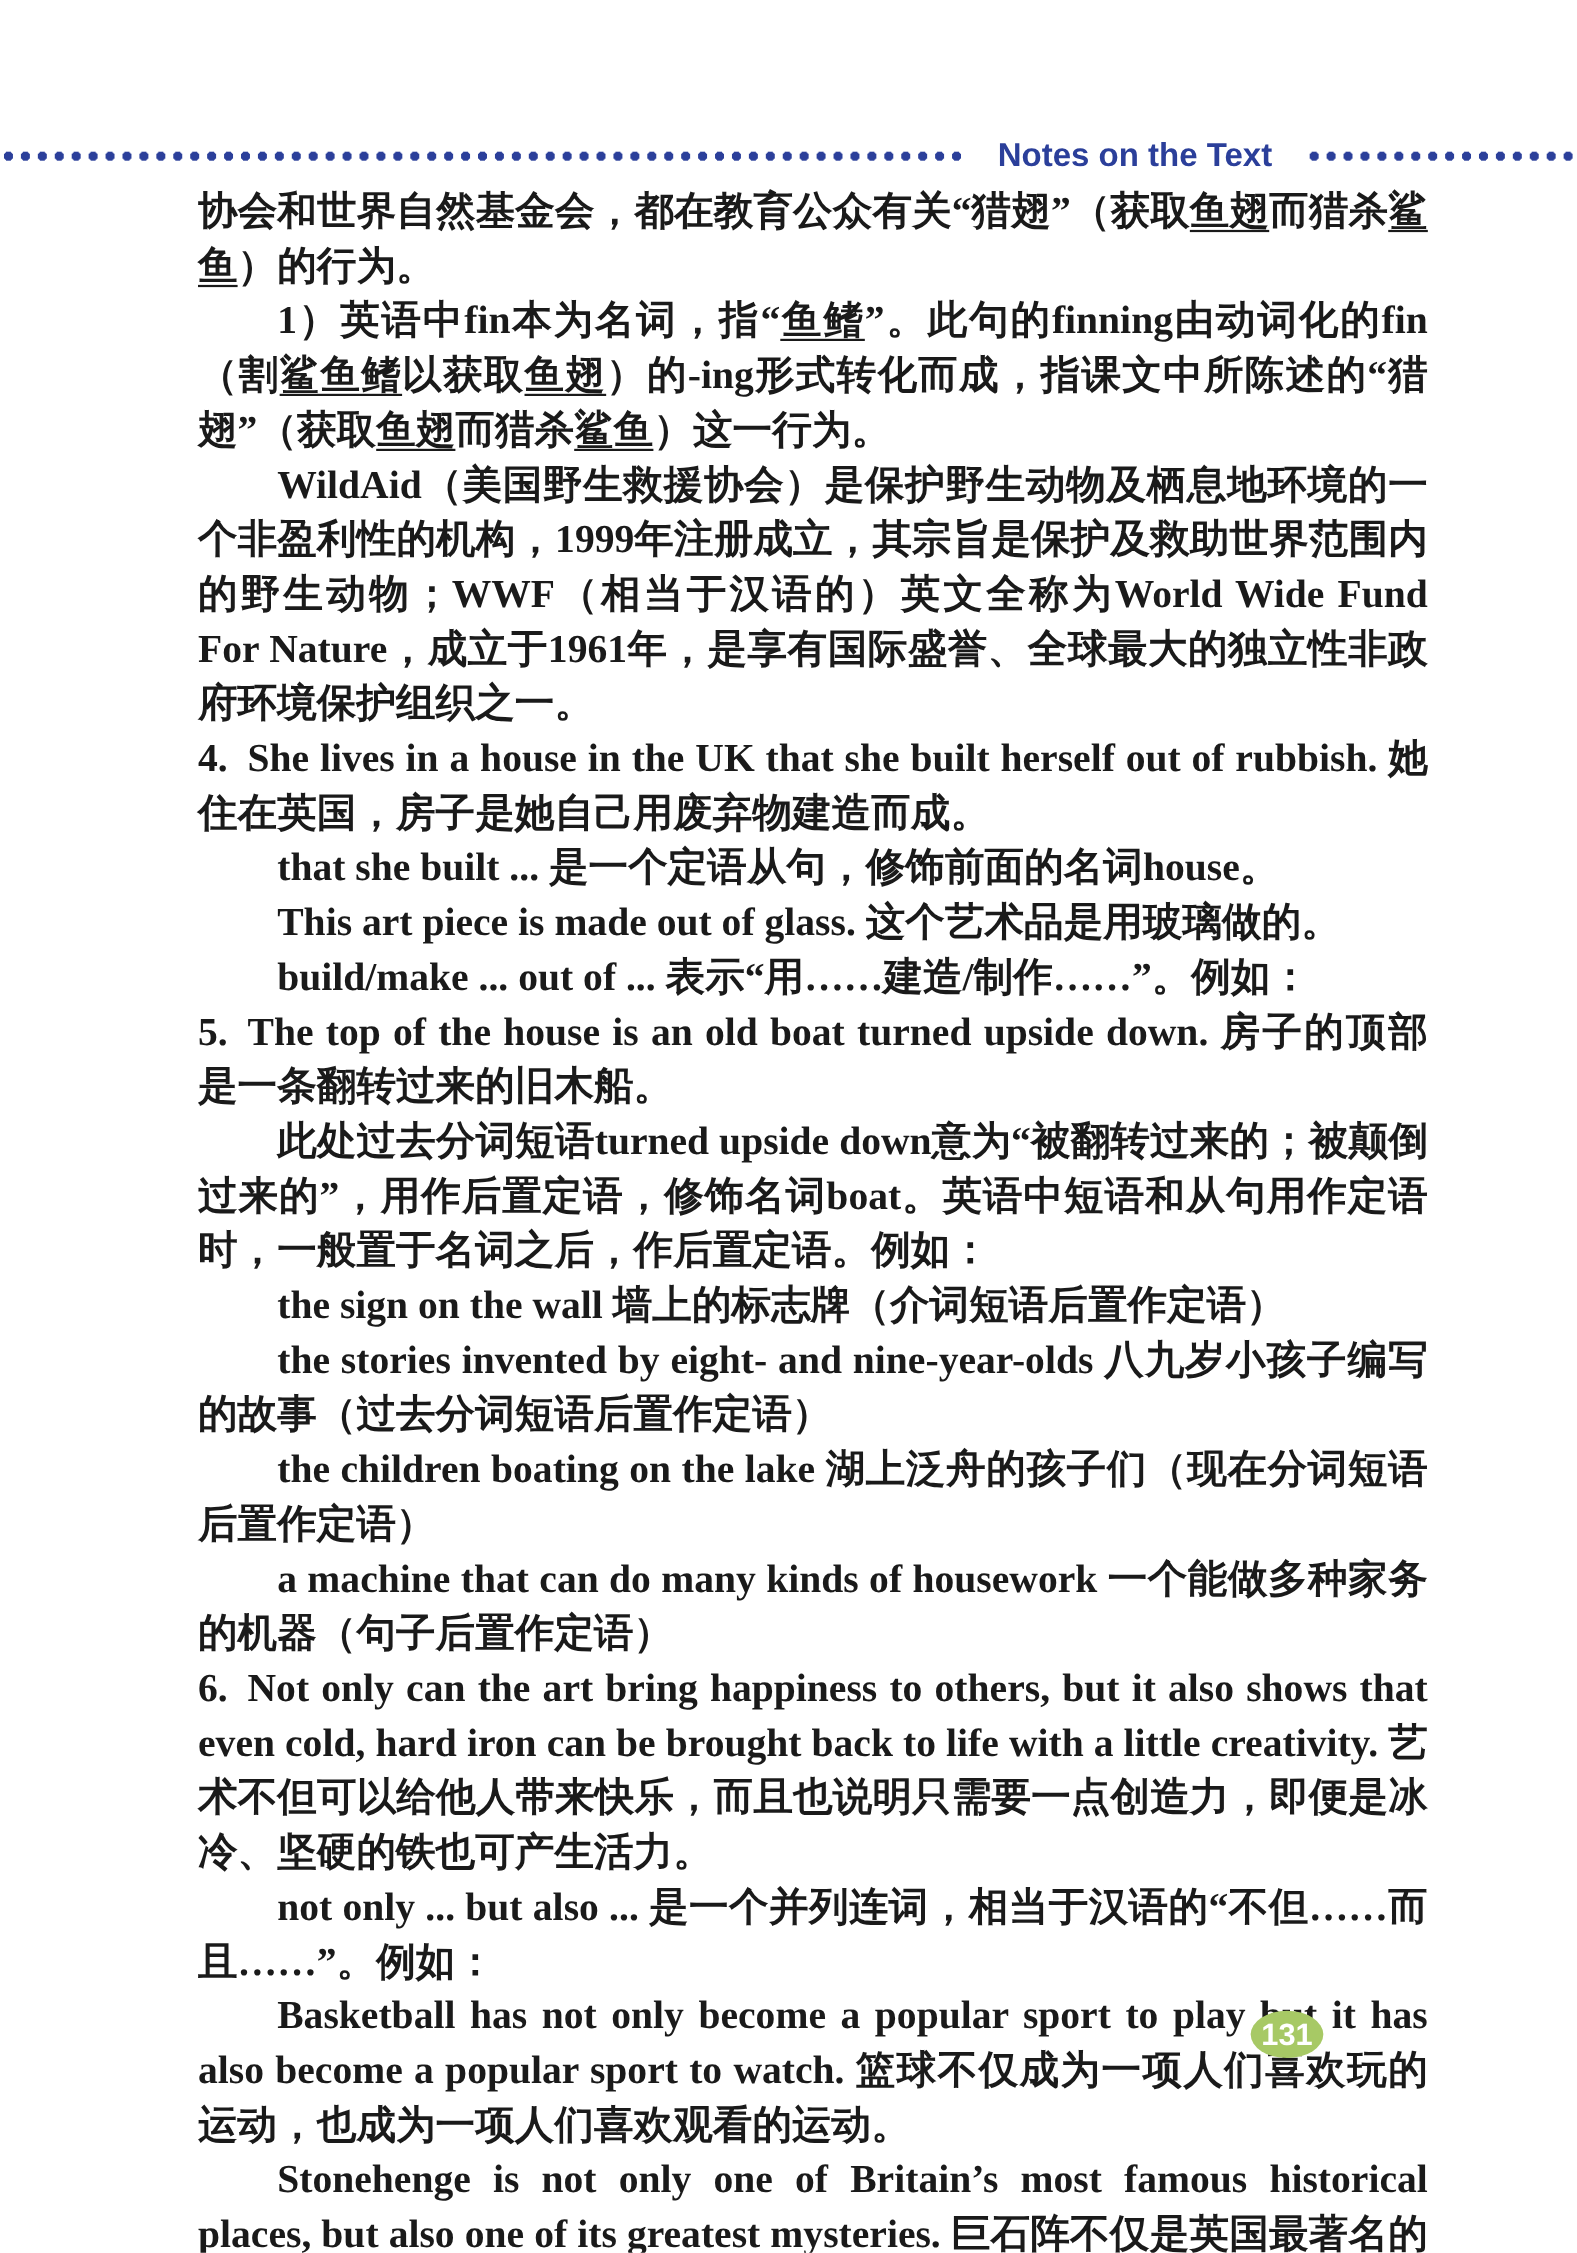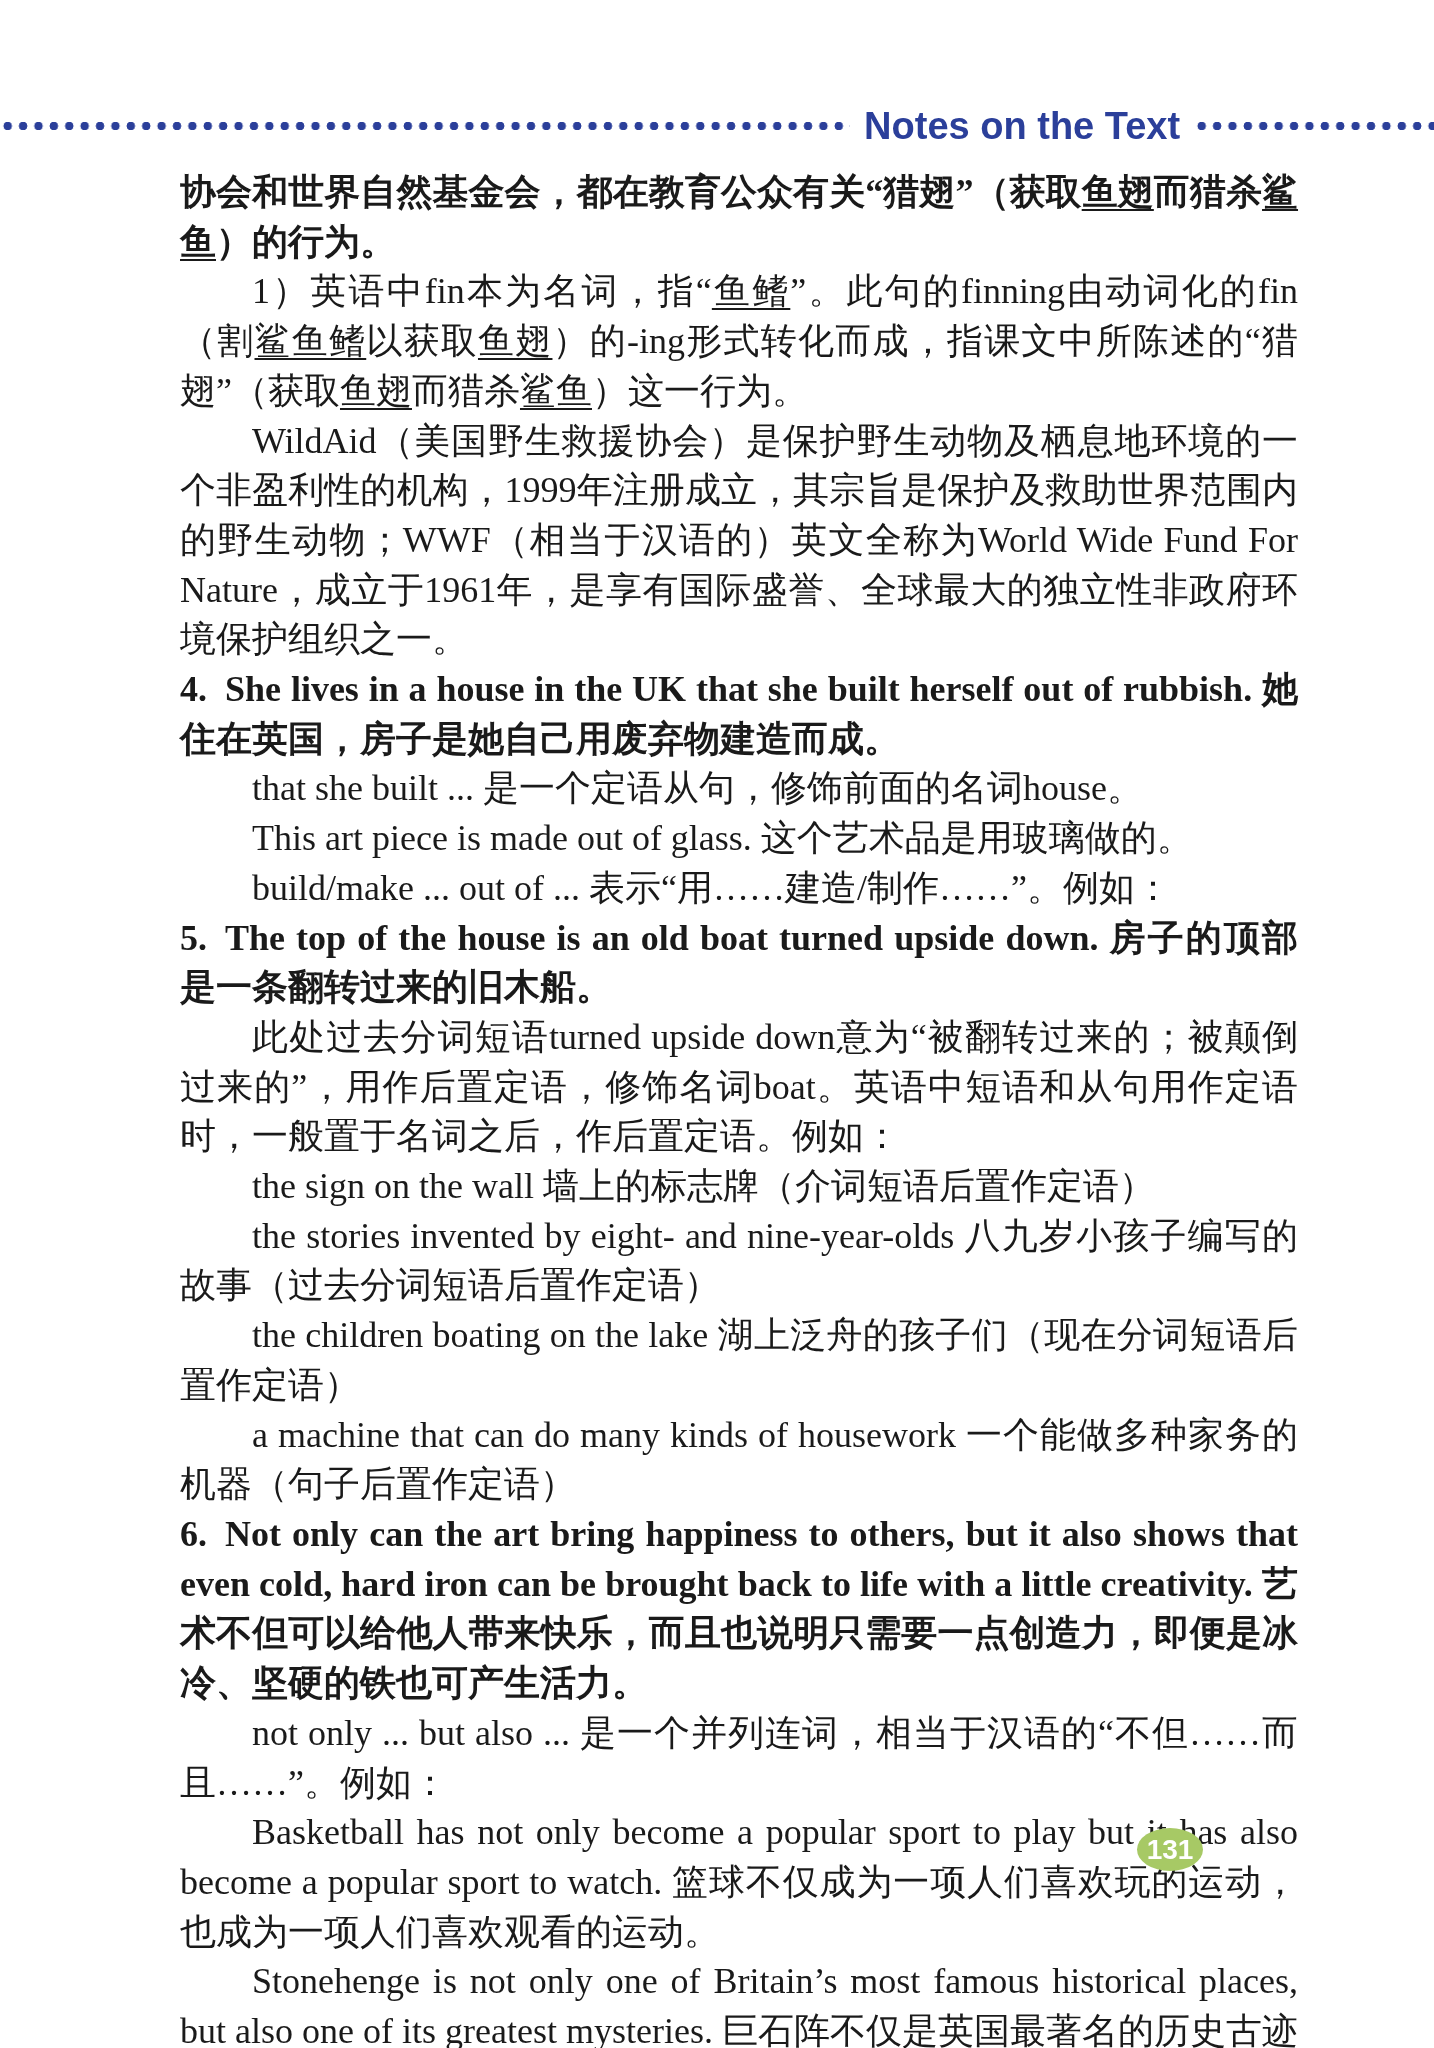--- a/index.html
+++ b/index.html
@@ -30,45 +30,45 @@
   .dots {
     height: 10px;
     background-image: radial-gradient(circle 4.5px at 50% 50%, var(--accent) 90%, rgba(43,63,154,0) 100%);
     background-size: 15.4px 10px;
     background-repeat: repeat-x;
     background-position: left center;
   }
   .dots.left  { flex: 893 0 0; }
   .dots.right { flex: 252 0 0; }
   .section-title {
-    margin: 0;
+    margin: 16px;
     padding: 0 14px;
     font-family: "Liberation Sans", "DejaVu Sans", sans-serif;
     font-weight: 700;
-    font-size: 38px;
+    font-size: 30px;
     line-height: 34px;
     color: var(--accent);
     white-space: nowrap;
   }
 
   
   main.notes-body {
     position: absolute;
     left: 180px;
     top: 168px;
     width: 1118px;
     font-size: 36px;
     line-height: 49.7px;
     text-align: justify;
     letter-spacing: 0;
   }
   main.notes-body p {
     margin: 0;
   }
-  p.indent { text-indent: 2em; }
+  p.indent { text-indent: 2em; font-weight: bold; }
   p.bold   { font-weight: 700; }
   .ul {
     text-decoration: underline;
     text-decoration-thickness: 1.5px;
     text-underline-offset: 5px;
   }
 
   
   .page-badge {
     position: absolute;

